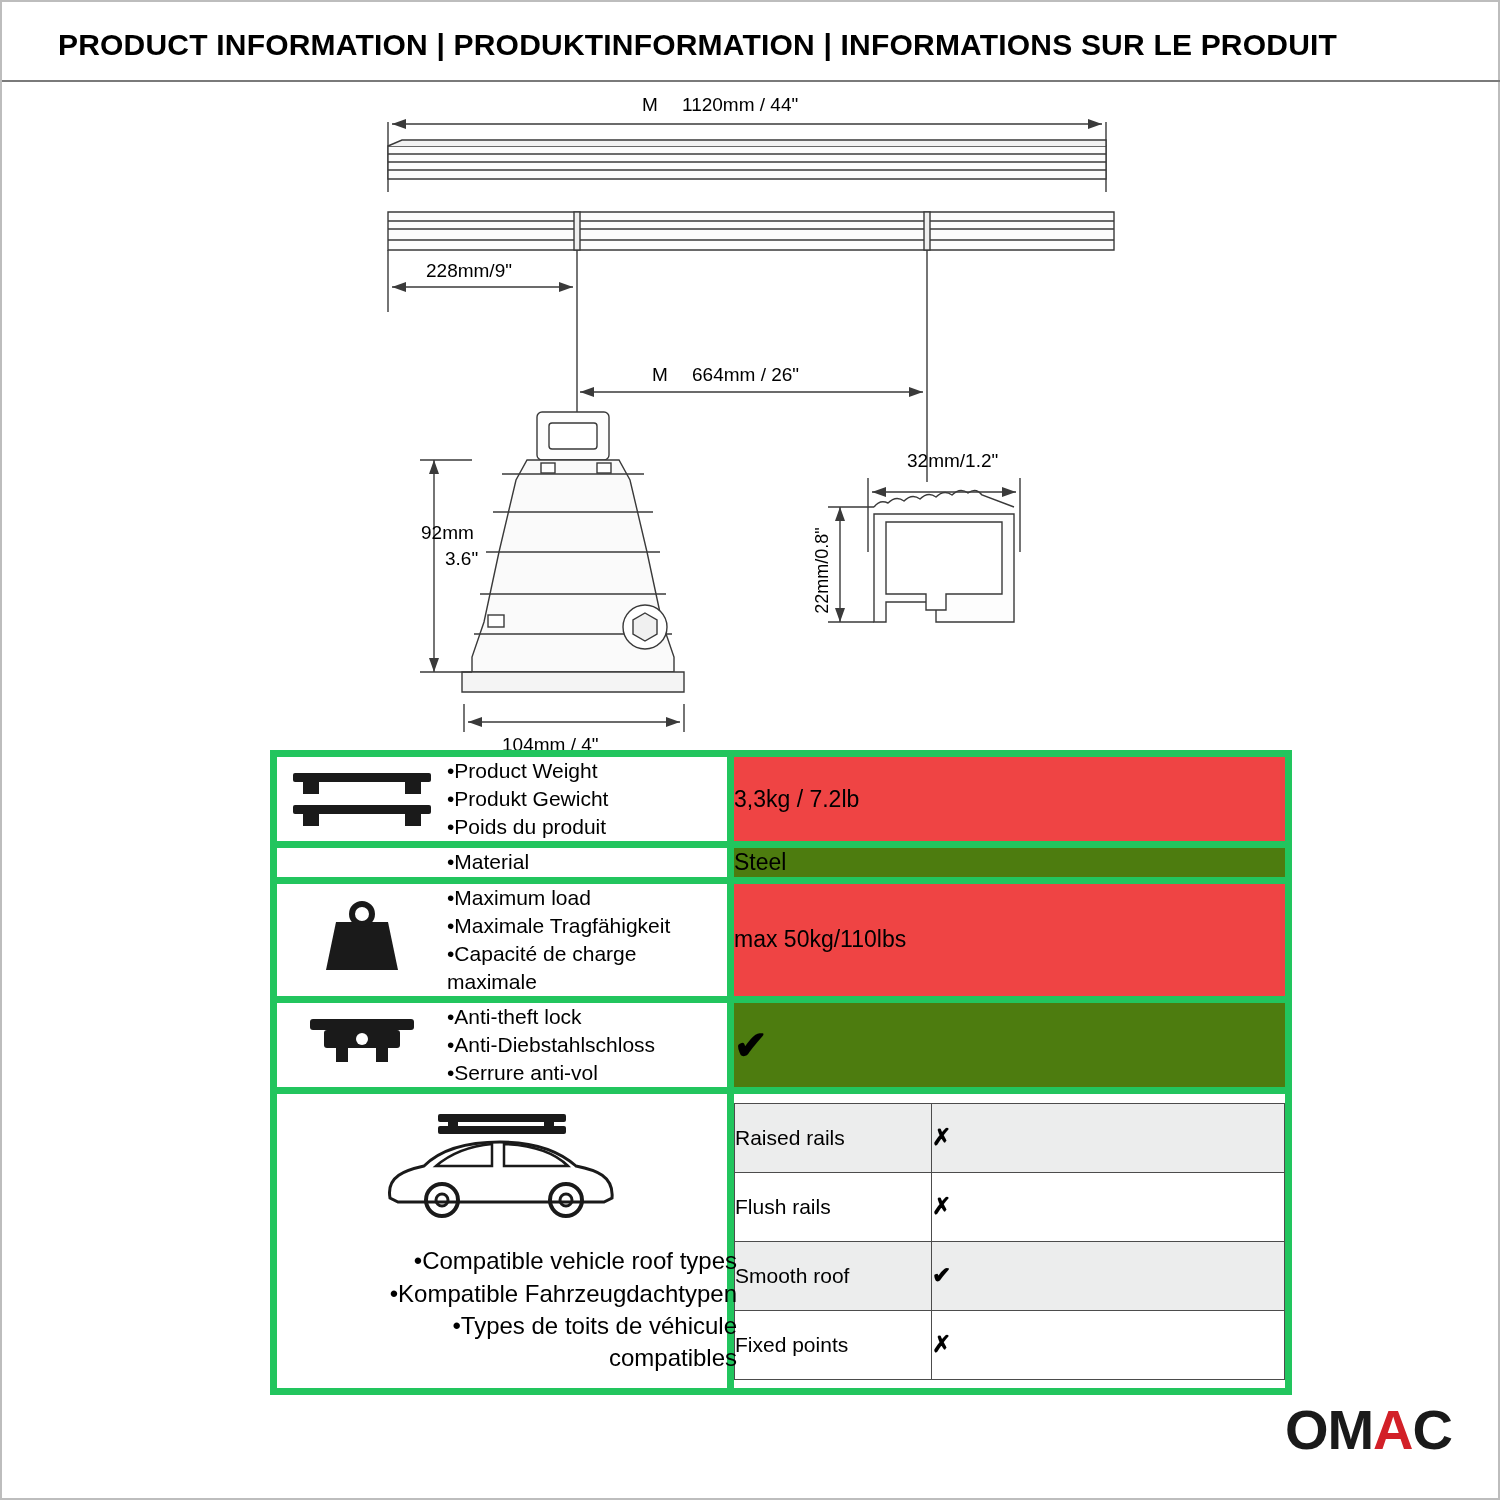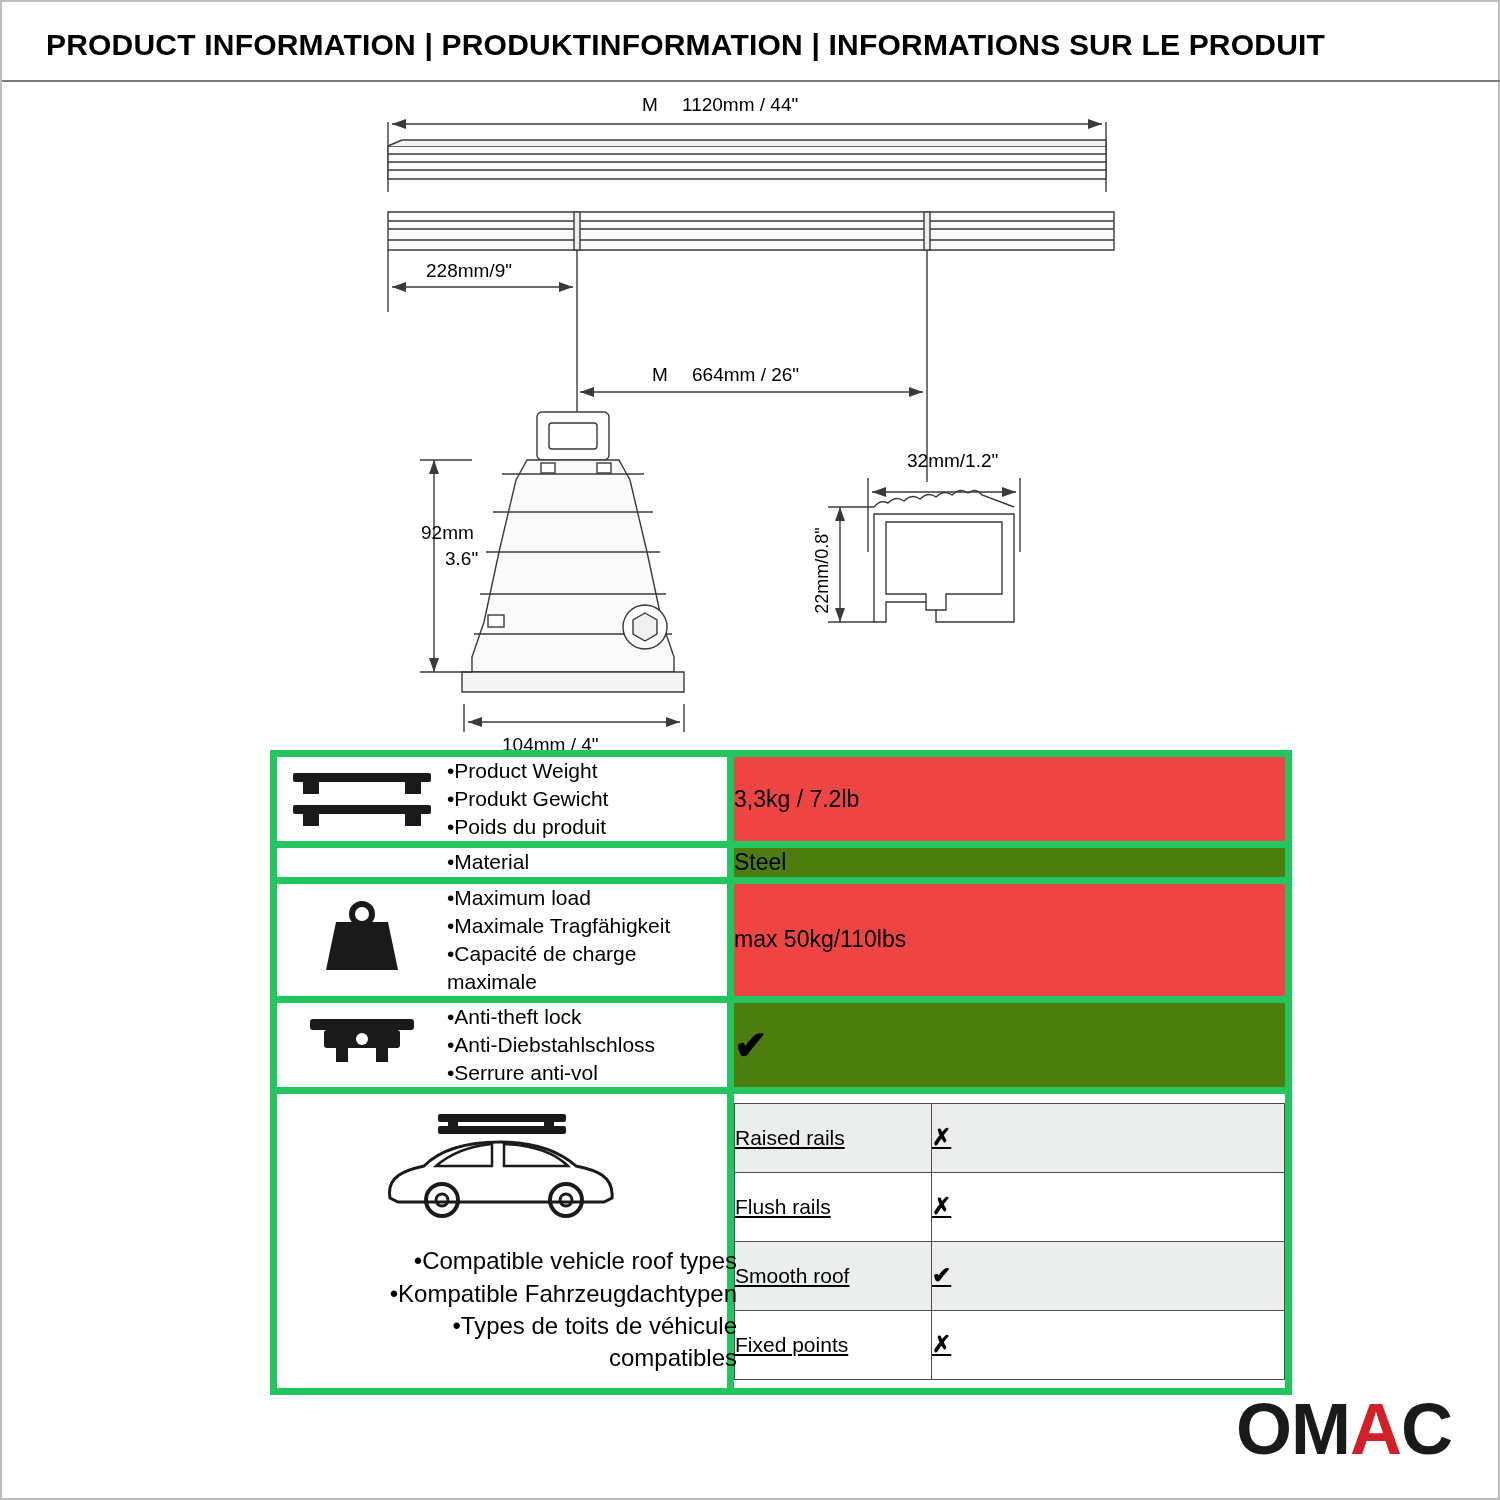--- a/index.html
+++ b/index.html
@@ -27,21 +27,21 @@
   .header {
     position: absolute;
     left: 0; top: 0;
     width: 1500px;
     height: 80px;
     box-sizing: border-box;
     border-bottom: 2px solid #7a7a7a;
   }
   .header-title {
     position: absolute;
-    left: 44px;
+    left: 56px;
     top: 26px;
     font-size: 30px;
     font-weight: bold;
     letter-spacing: 0.2px;
     white-space: nowrap;
   }
   
   .drawing {
     position: absolute;
     left: 0; top: 80px;
@@ -140,22 +140,22 @@
   .car-icon-wrap {
     width: 100%;
     text-align: center;
     padding-top: 8px;
     padding-bottom: 4px;
   }
   
   .logo {
     position: absolute;
     right: 46px;
-    bottom: 33px;
-    font-size: 72px;
+    bottom: 40px;
+    font-size: 56px;
     font-weight: bold;
     letter-spacing: -1px;
     line-height: 1;
     margin-top: 44px;
   }
   .logo .o { color: #1a1a1a; }
   .logo .m { color: #1a1a1a; }
   .logo .a { color: #d22028; }
   .logo .c { color: #1a1a1a; }
 </style>
@@ -373,21 +373,21 @@
               <circle cx="194" cy="98" r="6" fill="none" stroke="#1a1a1a" stroke-width="3"></circle>
             </svg>
           </div>
           <div class="compat-left">
             <div>•Compatible vehicle roof types</div>
             <div>•Kompatible Fahrzeugdachtypen</div>
             <div>•Types de toits de véhicule</div>
             <div>compatibles</div>
           </div>
         </td>
-        <td style="padding:0;text-decoration:underline;">
+        <td style="padding:0;">
           <table class="sub-table">
             <tbody>
               <tr>
                 <td class="sub-name">Raised rails</td>
                 <td class="sub-mark">
                   <span class="cross">✗</span>
                 </td>
               </tr>
               <tr class="sub-row-white">
                 <td class="sub-name">Flush rails</td>

